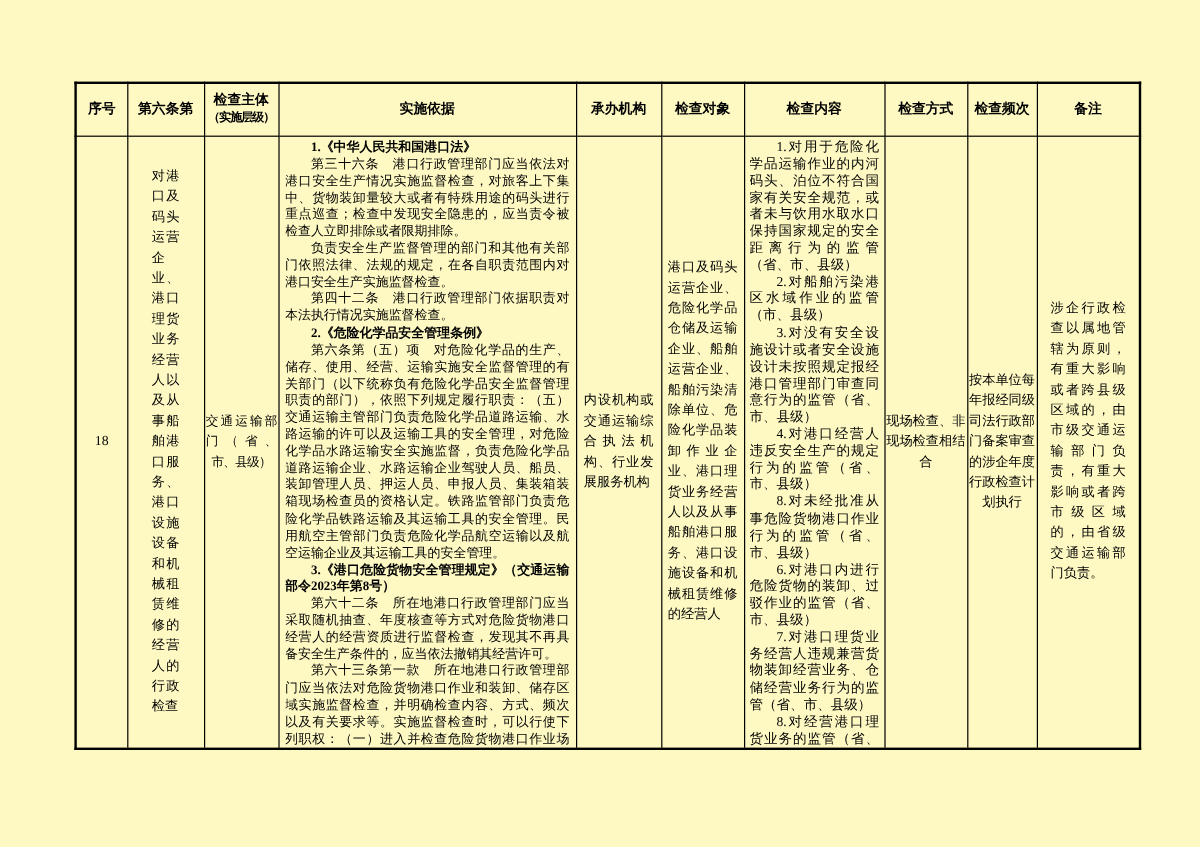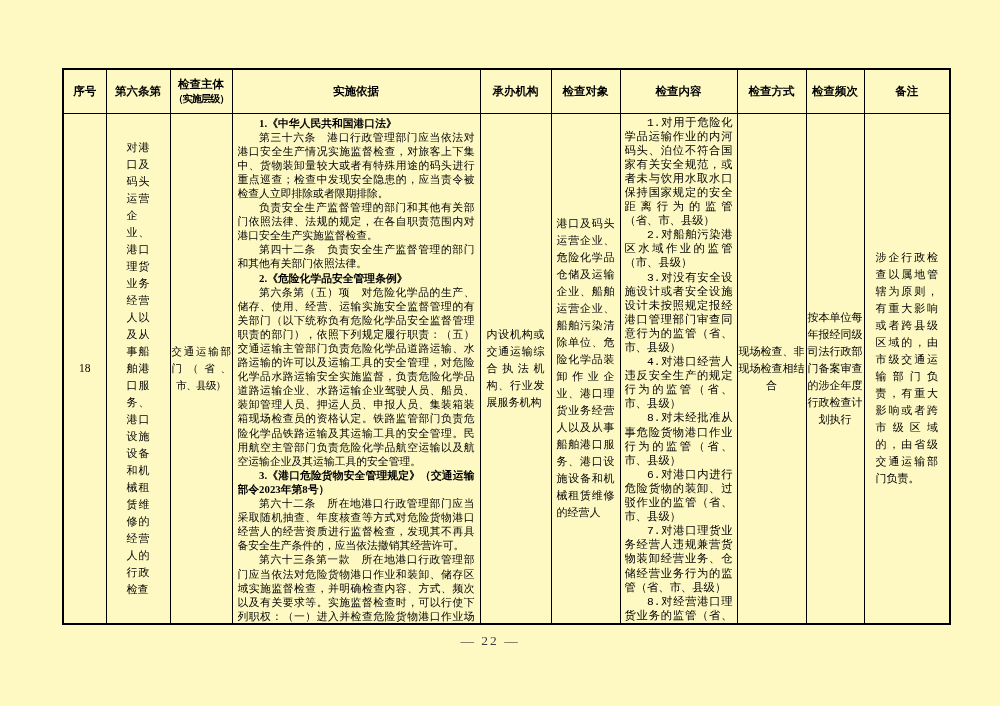--- a/index.html
+++ b/index.html
@@ -63,21 +63,20 @@
   .para.bold { font-weight:bold; }
 
   
   td.content-cell { padding:2px 4px 0 4px; }
   .para-c {
     font-size:11.3px;
     line-height:14.1px;
     text-align:justify;
     text-justify:inter-character;
     text-indent:2em;
-    font-family:Liberation Mono, monospace;
   }
 
   
   .blk {
     text-align:justify;
     text-justify:inter-character;
     font-size:11px;
     line-height:17px;
   }
   td.seq-cell { text-align:center; font-size:11.5px;margin-top:24px; }
@@ -146,21 +145,21 @@
           <div class="blk">对港口及码头运营企业、港口理货业务经营人以及从事船舶港口服务、港口设施设备和机械租赁维修的经营人的行政检查</div>
         </td>
         <td class="subject-cell">
           <div class="blk">交通运输部门（省、市、县级）</div>
         </td>
         <td class="basis-cell v-top">
           <div class="clip">
               <p class="para bold">1.《中华人民共和国港口法》</p>
               <p class="para">第三十六条　港口行政管理部门应当依法对港口安全生产情况实施监督检查，对旅客上下集中、货物装卸量较大或者有特殊用途的码头进行重点巡查；检查中发现安全隐患的，应当责令被检查人立即排除或者限期排除。</p>
               <p class="para">负责安全生产监督管理的部门和其他有关部门依照法律、法规的规定，在各自职责范围内对港口安全生产实施监督检查。</p>
-              <p class="para">第四十二条　负责安全生产监督管理的部门和其他有关部门依照法律。</p>
+              <p class="para">第四十二条　港口行政管理部门依据职责对本法执行情况实施监督检查。</p>
               <p class="para bold">2.《危险化学品安全管理条例》</p>
               <p class="para">第六条第（五）项　对危险化学品的生产、储存、使用、经营、运输实施安全监督管理的有关部门（以下统称负有危险化学品安全监督管理职责的部门），依照下列规定履行职责：（五）交通运输主管部门负责危险化学品道路运输、水路运输的许可以及运输工具的安全管理，对危险化学品水路运输安全实施监督，负责危险化学品道路运输企业、水路运输企业驾驶人员、船员、装卸管理人员、押运人员、申报人员、集装箱装箱现场检查员的资格认定。铁路监管部门负责危险化学品铁路运输及其运输工具的安全管理。民用航空主管部门负责危险化学品航空运输以及航空运输企业及其运输工具的安全管理。</p>
               <p class="para bold">3.《港口危险货物安全管理规定》（交通运输部令2023年第8号）</p>
               <p class="para">第六十二条　所在地港口行政管理部门应当采取随机抽查、年度核查等方式对危险货物港口经营人的经营资质进行监督检查，发现其不再具备安全生产条件的，应当依法撤销其经营许可。</p>
               <p class="para">第六十三条第一款　所在地港口行政管理部门应当依法对危险货物港口作业和装卸、储存区域实施监督检查，并明确检查内容、方式、频次以及有关要求等。实施监督检查时，可以行使下列职权：（一）进入并检查危险货物港口作业场所，查阅、</p>
             </div>
         </td>
         <td class="agency-cell">
           <div class="blk">内设机构或交通运输综合执法机构、行业发展服务机构</div>
         </td>
@@ -185,15 +184,14 @@
         <td class="freq-cell">
           <div class="blk">按本单位每年报经同级司法行政部门备案审查的涉企年度行政检查计划执行</div>
         </td>
         <td class="remark-cell">
           <div class="blk">涉企行政检查以属地管辖为原则，有重大影响或者跨县级区域的，由市级交通运输部门负责，有重大影响或者跨市级区域的，由省级交通运输部门负责。</div>
         </td>
       </tr>
     </tbody>
   </table>
 
-  <div class="pagenum">— 22 —</div>
 
 </div>
 
 </body></html>

